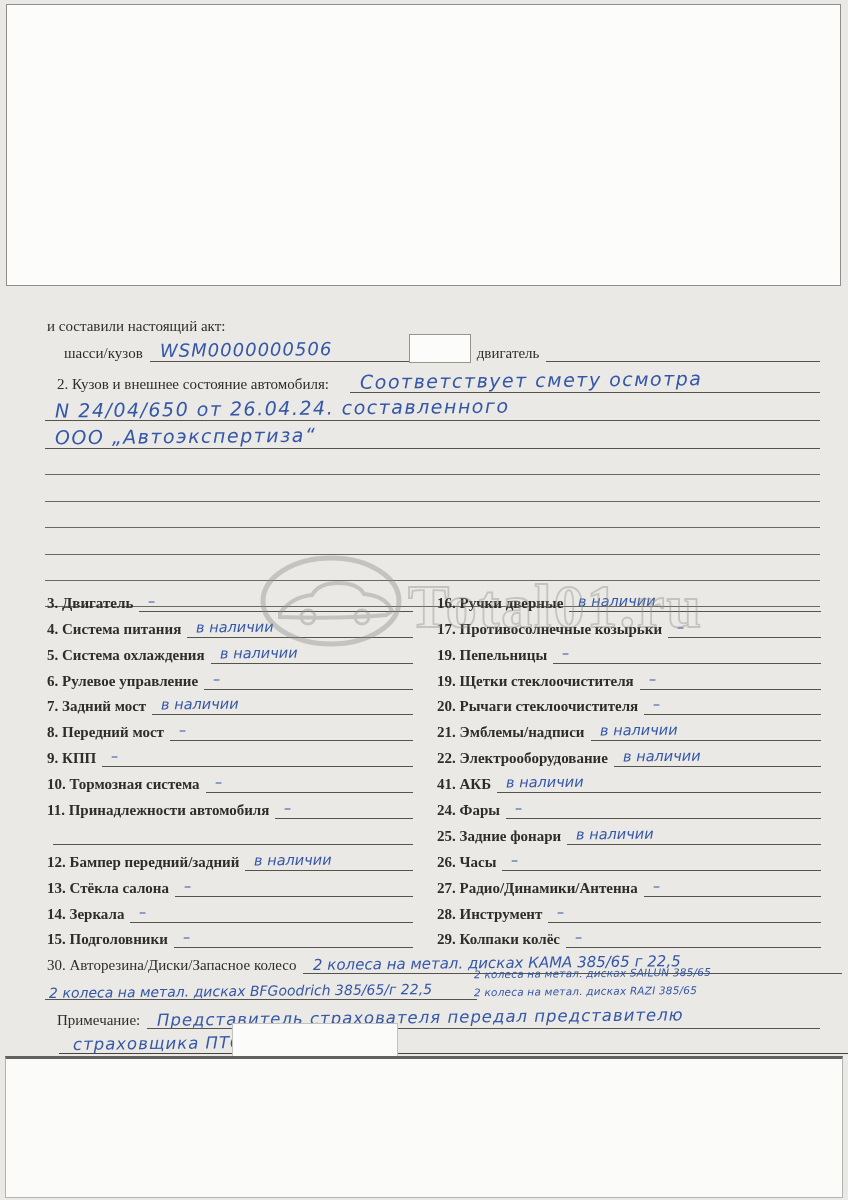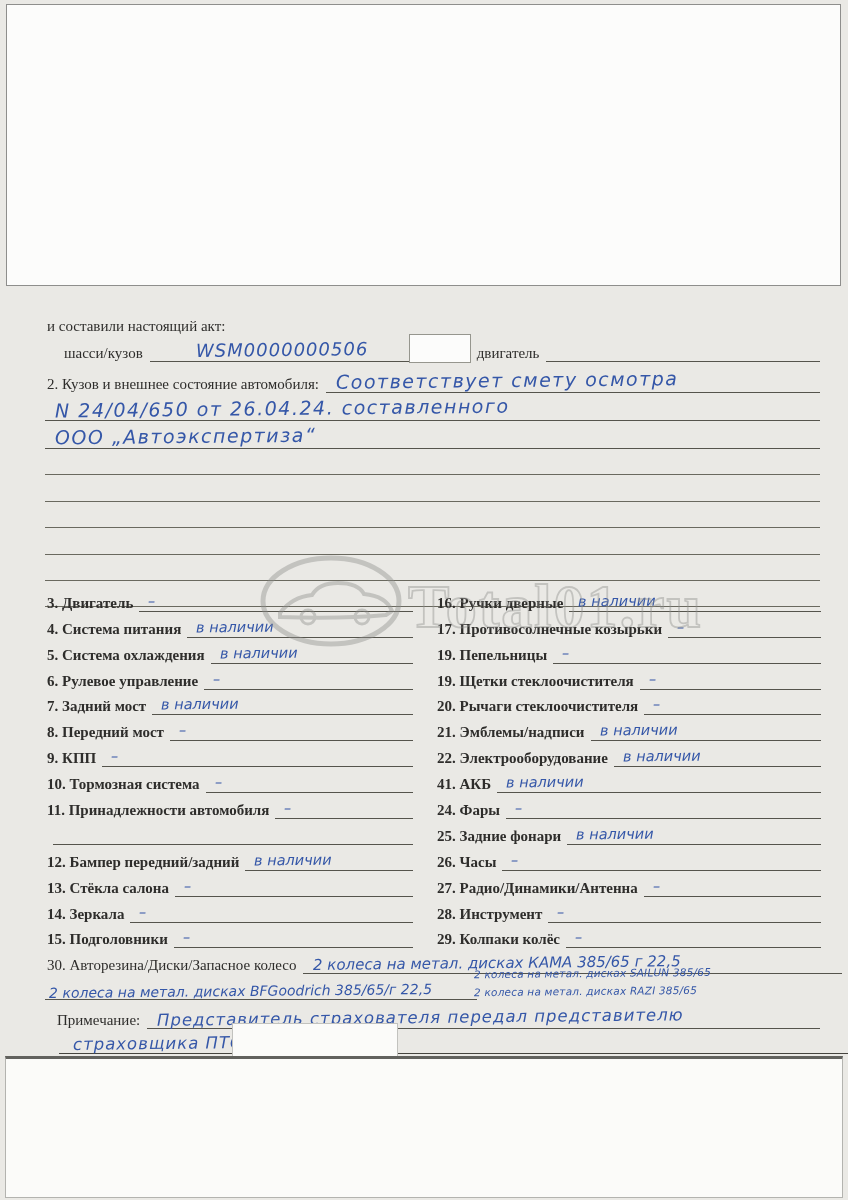--- a/index.html
+++ b/index.html
@@ -22,23 +22,23 @@
   .fill{
     flex:1;border-bottom:1.4px solid #55544c;min-width:0;
     display:flex;align-items:flex-end;padding:0 4px 1px 10px;overflow:visible;
   }
   #intro{position:absolute;left:47px;top:286px;}
   #row-item1{left:47px;right:28px;top:302px;height:29px;}
   #row-item1 .hw{font-size:18px;}
   .year-fill{flex:0 0 128px;justify-content:center;}
   #row-chassis{left:64px;right:28px;top:333px;height:29px;}
   #row-chassis .hw{font-size:18px;letter-spacing:1px;}
-  .chassis-fill{flex:0 0 245px;justify-content:center;}
+  .chassis-fill{flex:0 0 245px;}
   .vin-box{flex:0 0 60px;height:27px;background:#fcfcfb;border:1px solid #96968e;margin:0 6px -1px 0;}
-  #row-body1{left:47px;right:28px;top:364px;height:29px;}
+  #row-body1{left:57px;right:28px;top:364px;height:29px;gap:14px;}
   .body-hw{font-size:19px;letter-spacing:1.5px;}
   #row-body2{left:45px;right:28px;top:393px;height:28px;}
   #row-body3{left:45px;right:28px;top:421px;height:28px;}
   #blank-lines{position:absolute;left:45px;right:28px;top:449px;}
   .blank-line{height:25.4px;border-bottom:1.3px solid #6a695f;}
   .col{position:absolute;top:586px;z-index:2;}
   #col-left{left:47px;width:366px;}
   #col-right{left:437px;width:384px;}
   .chk-row{display:flex;align-items:flex-end;height:25.9px;}
   .chk-label{font-weight:600;font-size:15px;white-space:nowrap;}

